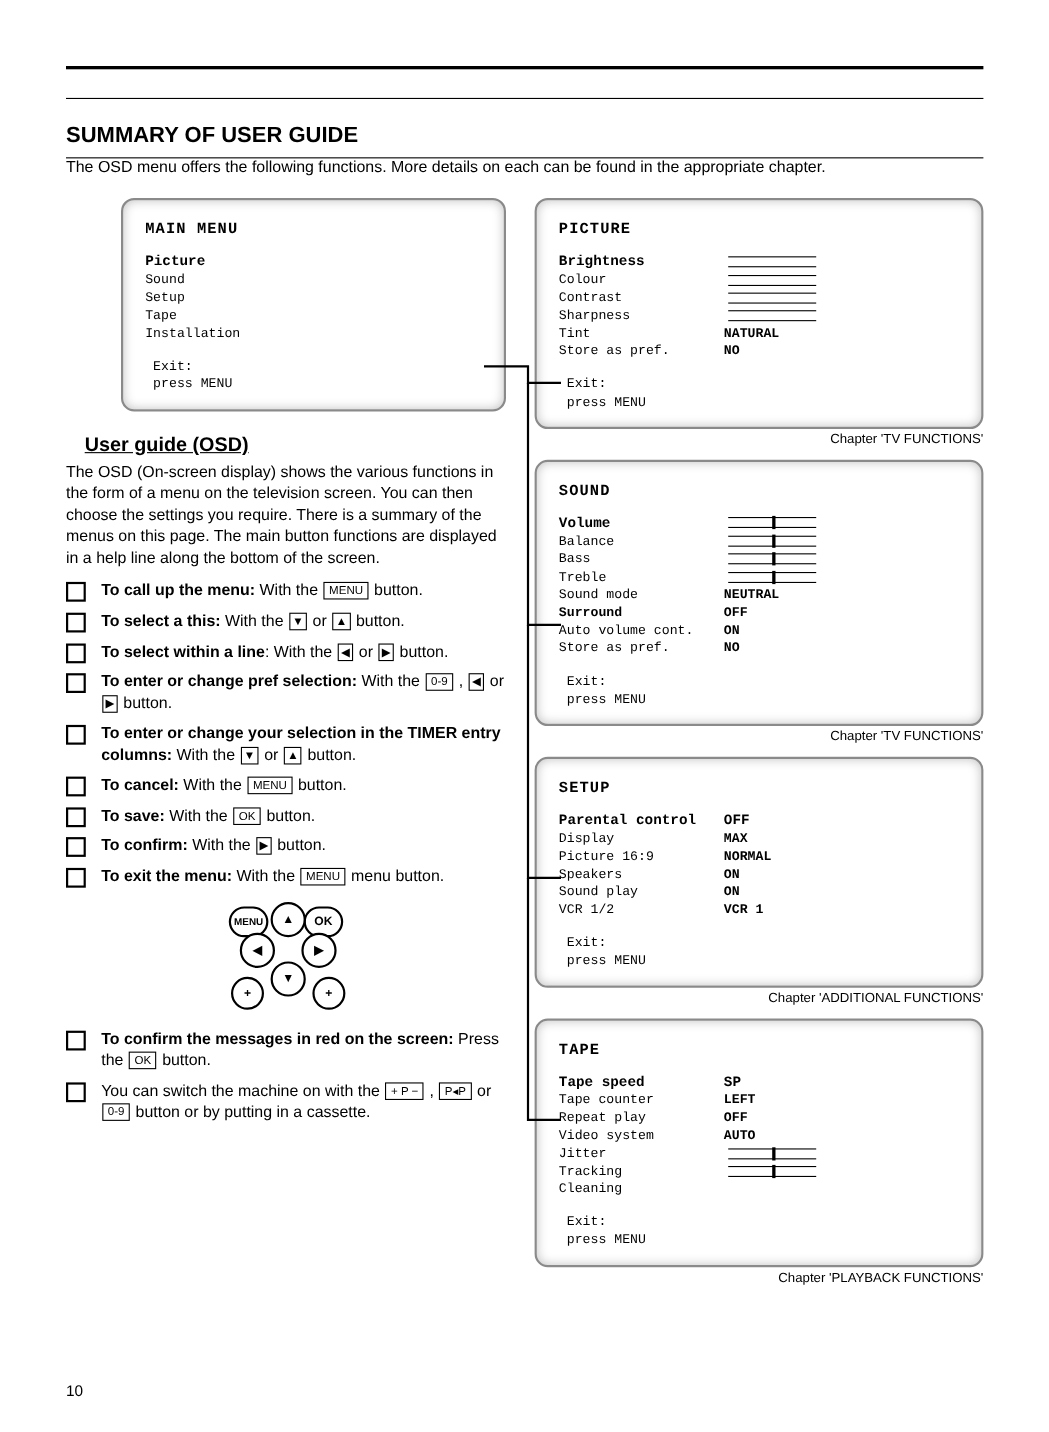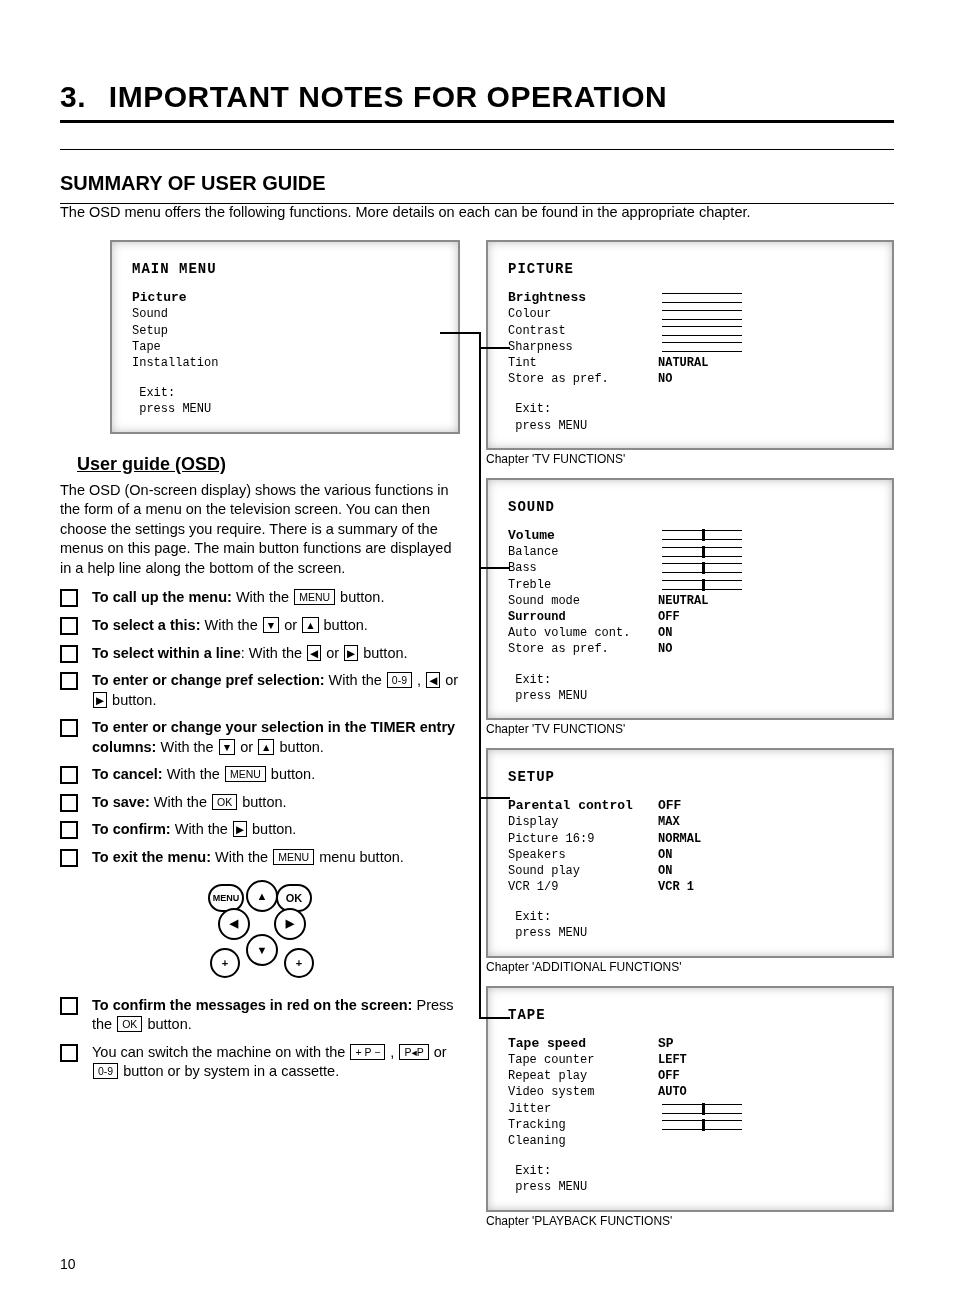--- a/index.html
+++ b/index.html
@@ -7,30 +7,30 @@
   .chapter-title{font-family:"Arial Narrow",Arial,sans-serif;font-weight:900;font-size:30px;letter-spacing:0.5px;margin:20px 0 6px 0;font-stretch:condensed}
   .chapter-num{display:inline-block;width:40px}
   .rule-thick{border:none;border-top:3px solid #000;margin:0}
   .rule-thin{border:none;border-top:1px solid #000;margin:0}
   .section-title{font-family:"Arial Narrow",Arial,sans-serif;font-weight:900;font-size:20px;margin:22px 0 8px 0;font-stretch:condensed}
   .intro{font-family:"Arial Narrow",Arial,sans-serif;font-size:14.5px;margin:0 0 8px 0}
   .cols{display:flex;gap:26px}
   .col-left{flex:0 0 400px}
   .col-right{flex:1}
   
-  .osd{border:2px solid #8a8a8a;border-radius:0;background:#fff;padding:18px 20px 14px 20px;margin:12px 0 2px 0;box-shadow:inset 0 0 10px rgba(0,0,0,.25);font-family:"Courier New",monospace;font-size:12px;line-height:1.35;position:relative}
+  .osd{border:2px solid #8a8a8a;border-radius:12px;background:#fff;padding:18px 20px 14px 20px;margin:12px 0 2px 0;box-shadow:inset 0 0 10px rgba(0,0,0,.25);font-family:"Courier New",monospace;font-size:12px;line-height:1.35;position:relative}
   .osd .title{font-weight:bold;font-size:14px;letter-spacing:1px;margin-bottom:10px}
   .osd .hl{font-weight:bold;font-size:13px}
   .osd .row{display:flex;justify-content:flex-start;align-items:center}
   .osd .lab{flex:0 0 150px;white-space:pre}
   .osd .val{flex:0 0 70px;font-weight:bold}
   .osd .bar{flex:0 0 80px;height:8px;border-top:1px solid #000;border-bottom:1px solid #000;position:relative;margin-left:4px}
   .osd .bar.tick::after{content:"";position:absolute;left:50%;top:-2px;width:3px;height:12px;background:#000}
   .osd .exit{margin-top:14px;font-weight:normal;white-space:pre}
-  .caption{font-family:"Arial Narrow",Arial,sans-serif;font-size:12px;text-align:left;margin:2px 0 6px 0}
+  .caption{font-family:"Arial Narrow",Arial,sans-serif;font-size:12px;text-align:right;margin:2px 0 6px 0}
   
   .tree{position:absolute;pointer-events:none}
   
   .sub-title{font-family:"Arial Narrow",Arial,sans-serif;font-weight:900;font-size:18px;text-decoration:underline;margin:20px 0 6px 17px}
   .para{font-family:"Arial Narrow",Arial,sans-serif;font-size:14.5px;line-height:1.35;margin:0 0 10px 0}
   .blist{list-style:none;padding:0;margin:0}
   .blist li{display:flex;align-items:flex-start;margin:8px 0;font-family:"Arial Narrow",Arial,sans-serif;font-size:14.5px;line-height:1.35}
   .cbox{flex:0 0 14px;height:14px;border:2px solid #000;margin:1px 14px 0 0}
   .b{font-weight:bold}
   .keycap{display:inline-block;border:1px solid #000;padding:0 4px;font-family:Arial,sans-serif;font-size:10.5px;line-height:14px;vertical-align:1px;margin:0 1px;white-space:nowrap}
@@ -38,24 +38,20 @@
   
   .remote{width:120px;height:110px;margin:6px auto 10px auto;position:relative}
   .rbtn{position:absolute;border:2px solid #000;border-radius:50%;display:flex;align-items:center;justify-content:center;font-size:11px;font-weight:bold;background:#fff}
   .pagenum{position:absolute;left:60px;bottom:30px;font-family:"Arial Narrow",Arial,sans-serif;font-size:14px}
 </style>
 </head>
 <body>
 
 <div class="page">
 
-  <div class="chapter-title">
-    <span class="chapter-num">3.</span>
-    <span>IMPORTANT NOTES FOR OPERATION</span>
-  </div>
   <hr class="rule-thick">
 
   <div style="height:26px"></div>
   <hr class="rule-thin">
   <div class="section-title">SUMMARY OF USER GUIDE</div>
   <hr class="rule-thin">
   <p class="intro">The OSD menu offers the following functions. More details on each can be found in the appropriate chapter.</p>
 
   <div class="cols">
 
@@ -134,21 +130,21 @@
       </div>
 
       <ul class="blist">
         <li>
             <span class="cbox"></span>
           <span><span class="b">To confirm the messages in red on the screen:</span><span> Press the </span><span class="keycap">OK</span><span> button.</span></span>
           </li>
 
         <li>
             <span class="cbox"></span>
-          <span><span>You can switch the machine on with the </span><span class="keycap">+ P −</span><span> , </span><span class="keycap">P◂P</span><span> or </span><span class="keycap">0-9</span><span> button or by system in a cassette.</span></span>
+          <span><span>You can switch the machine on with the </span><span class="keycap">+ P −</span><span> , </span><span class="keycap">P◂P</span><span> or </span><span class="keycap">0-9</span><span> button or by putting in a cassette.</span></span>
           </li>
       </ul>
     </div>
 
     <div class="col-right">
 
       <div class="osd">
         <div class="title">PICTURE</div>
         <div class="row">
             <span class="hl lab">Brightness</span>
@@ -234,21 +230,21 @@
           </div>
         <div class="row">
             <span class="lab">Speakers</span>
             <span class="val">ON</span>
           </div>
         <div class="row">
             <span class="lab">Sound play</span>
             <span class="val">ON</span>
           </div>
         <div class="row">
-            <span class="lab">VCR 1/9</span>
+            <span class="lab">VCR 1/2</span>
             <span class="val">VCR 1</span>
           </div>
         <div class="exit"> Exit:
  press MENU</div>
       </div>
       <div class="caption">Chapter 'ADDITIONAL FUNCTIONS'</div>
 
       <div class="osd">
         <div class="title">TAPE</div>
         <div class="row">

